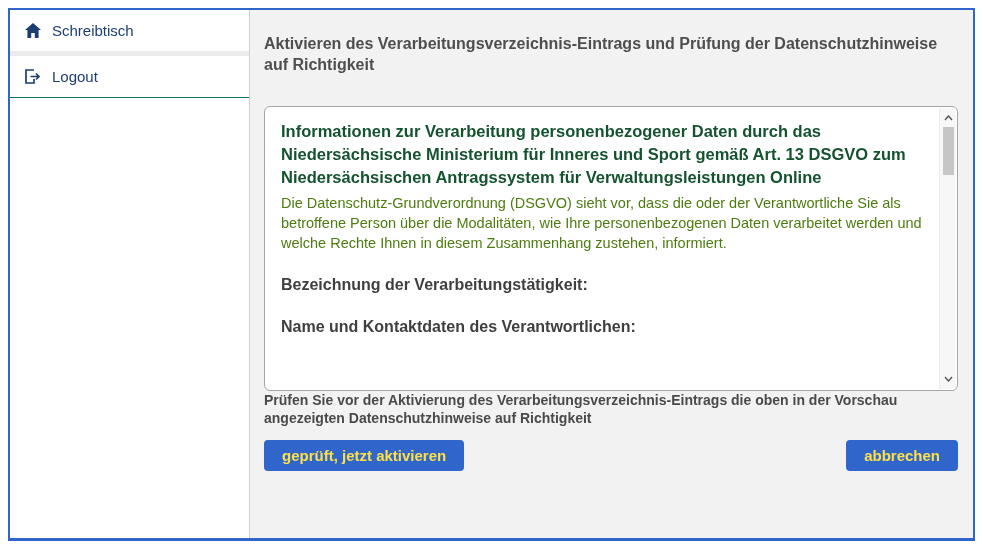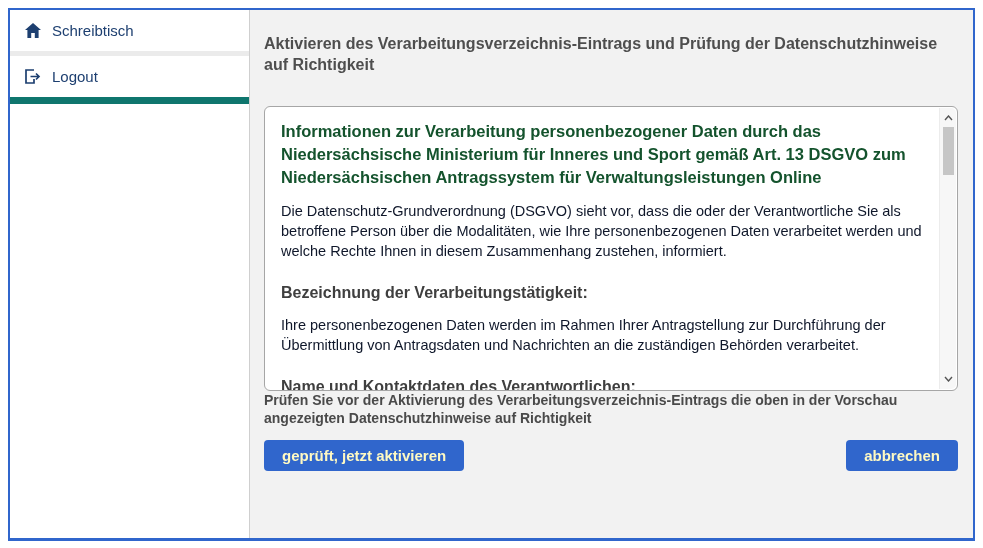--- a/index.html
+++ b/index.html
@@ -23,38 +23,38 @@
   .sidebar {
     width: 240px; background: #ffffff; border-right: 1px solid #cfcfcf;
     flex-shrink: 0;
   }
   .side-item {
     display: flex; align-items: center; gap: 11px;
     padding: 12px 14px; font-size: 15px; color: #1d3f70; cursor: pointer;
     background: #ffffff;
   }
   .side-item.first { border-bottom: 5px solid #ebebeb; }
-  .side-item.second { border-bottom: 7px solid #0f766e; }
+  .side-item.second { border-bottom: 1px solid #0f766e; }
   .side-icon { width: 17px; height: 17px; display: flex; align-items: center;
     justify-content: center; }
   .main { flex: 1; padding: 0 15px 0 14px; background: #f2f2f2; overflow: hidden; }
   .page-heading {
     margin-top: 23px; font-size: 16px; line-height: 21px; font-weight: bold;
     color: #4e4e4e; max-width: 680px;
   }
   
   .preview-box {
     position: relative; margin-top: 31px; height: 285px;
     background: #ffffff; border: 1px solid #a6a6a6; border-radius: 6px;
   }
   .preview-content { padding: 13px 34px 10px 16px; overflow: hidden; height: 100%; }
   .preview-title { font-size: 16.5px; line-height: 23px; font-weight: bold;
     color: #14532d; }
-  .preview-p { font-size: 14.5px; line-height: 20px; color: #0f172a;
-    margin-top: 12px; }
+  .preview-p { font-size: 14.5px; line-height: 20px; color: #4d7c0f;
+    margin-top: 4px; }
   .preview-sub { font-size: 16px; line-height: 20px; font-weight: bold;
     color: #3f3f3f; margin-top: 22px; }
   
   .vscrollbar {
     position: absolute; top: 1px; right: 1px; bottom: 1px; width: 17px;
     background: #f7f7f7; border-left: 1px solid #ececec;
     border-radius: 0 5px 5px 0;
   }
   .scroll-arrow { position: absolute; left: 0; width: 16px; height: 16px;
     display: flex; align-items: center; justify-content: center; cursor: pointer; }
@@ -63,21 +63,21 @@
   .scroll-thumb { position: absolute; top: 19px; left: 3px; width: 11px;
     height: 48px; background: #c6c6c6; cursor: pointer; }
   
   .note {
     font-size: 14px; line-height: 18px; font-weight: bold;
     color: #4a4a4a; max-width: 712px;
   }
   .btn-row { margin-top: 13px; display: flex; justify-content: space-between;
     align-items: center; }
   .btn {
-    background: #3066cc; color: #fef9c3; border: none; border-radius: 4px;
+    background: #3066cc; color: #fde047; border: none; border-radius: 4px;
     font-family: "Liberation Sans", sans-serif; font-size: 15px;
     font-weight: bold; padding: 7px 18px; cursor: pointer;
   }
 </style>
 </head>
 <body>
 
 <div class="app">
 
 
@@ -103,21 +103,20 @@
     </div>
 
     <div class="main">
       <div class="page-heading">Aktivieren des Verarbeitungsverzeichnis-Eintrags und Prüfung der Datenschutzhinweise auf Richtigkeit</div>
 
       <div class="preview-box">
         <div class="preview-content">
           <div class="preview-title">Informationen zur Verarbeitung personenbezogener Daten durch das Niedersächsische Ministerium für Inneres und Sport gemäß Art. 13 DSGVO zum Niedersächsischen Antragssystem für Verwaltungsleistungen Online</div>
           <div class="preview-p">Die Datenschutz-Grundverordnung (DSGVO) sieht vor, dass die oder der Verantwortliche Sie als betroffene Person über die Modalitäten, wie Ihre personenbezogenen Daten verarbeitet werden und welche Rechte Ihnen in diesem Zusammenhang zustehen, informiert.</div>
           <div class="preview-sub">Bezeichnung der Verarbeitungstätigkeit:</div>
-          <div class="preview-p">Ihre personenbezogenen Daten werden im Rahmen Ihrer Antragstellung zur Durchführung der Übermittlung von Antragsdaten und Nachrichten an die zuständigen Behörden verarbeitet.</div>
           <div class="preview-sub">Name und Kontaktdaten des Verantwortlichen:</div>
         </div>
         <div class="vscrollbar">
           <span class="scroll-arrow up">
             <svg width="9" height="6" viewBox="0 0 9 6">
               <path d="M1 5 L4.5 1 L8 5" stroke="#555555" stroke-width="1.4" fill="none"></path>
             </svg>
           </span>
           <div class="scroll-thumb"></div>
           <span class="scroll-arrow down">

